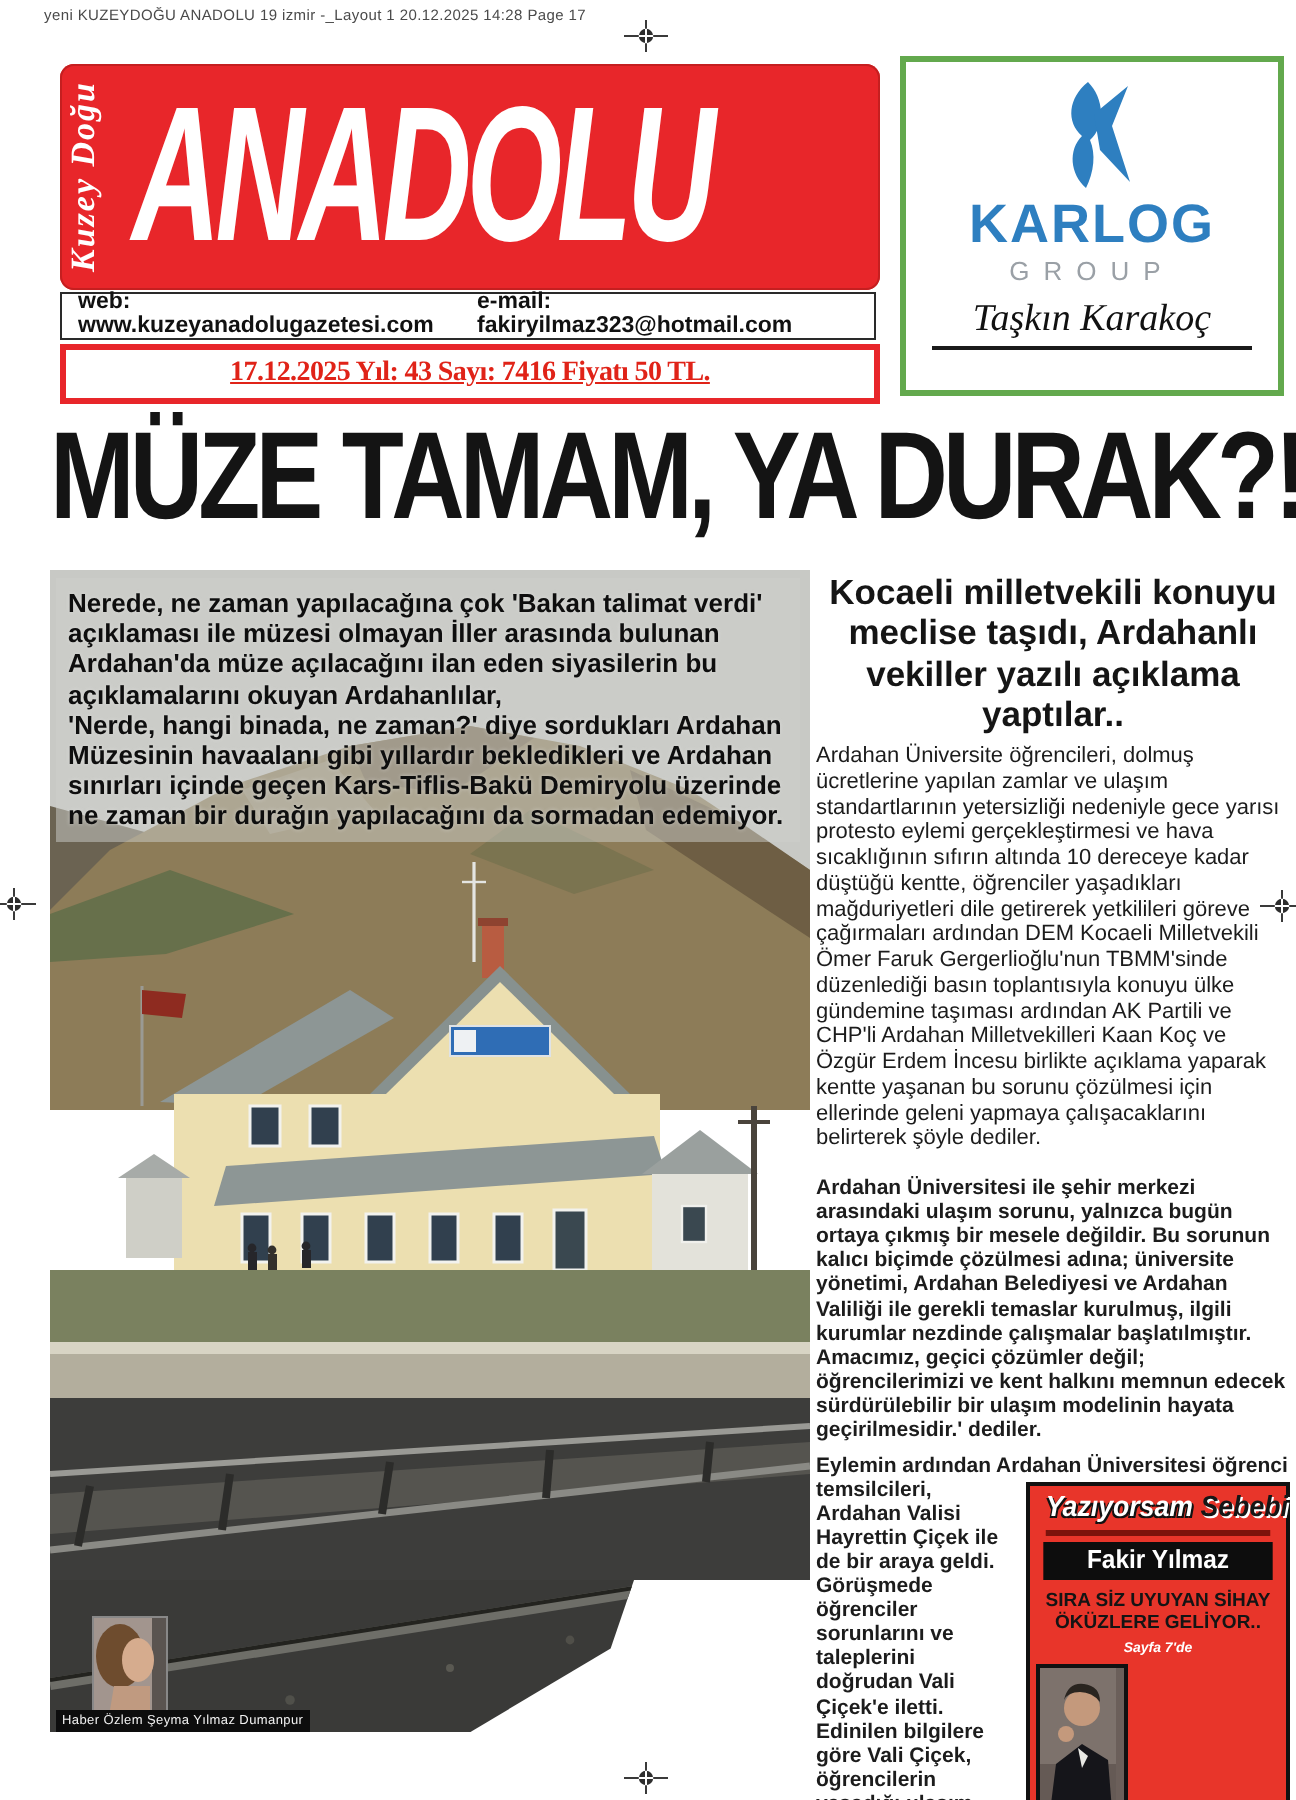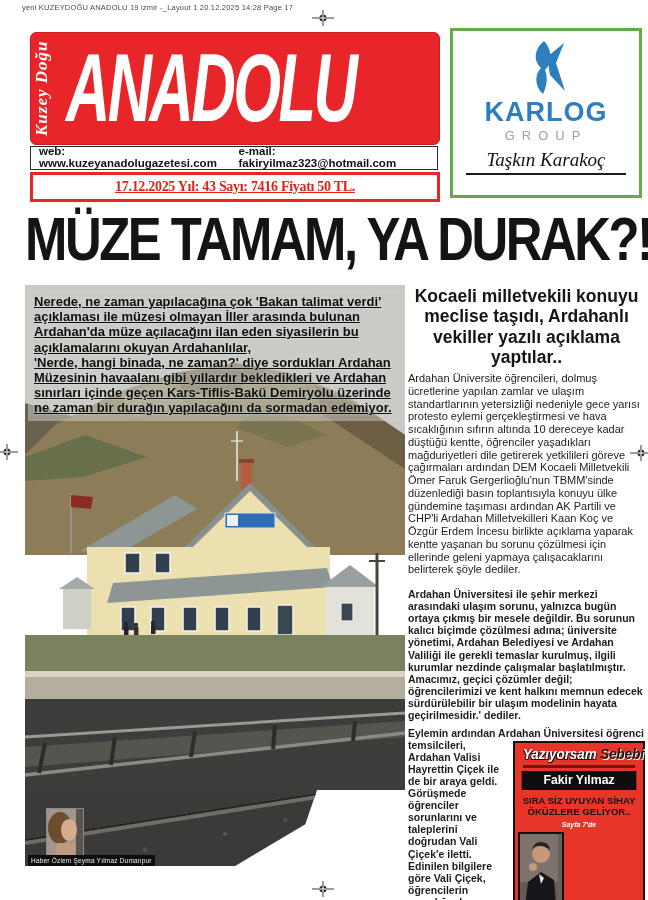--- a/index.html
+++ b/index.html
@@ -39,21 +39,21 @@
 
   
   .headline{left:25px;top:206px;width:620px;height:72px;overflow:visible;}
   .headline span{display:inline-block;font-weight:bold;font-size:62px;letter-spacing:-3px;color:#141414;
                  transform:scaleX(.82);transform-origin:left center;white-space:nowrap;line-height:1.05;}
 
   
   .photo{left:25px;top:285px;width:380px;height:505px;}
   .lead-overlay{position:absolute;left:3px;top:4px;width:372px;box-sizing:border-box;padding:5px 6px;
                 background:rgba(206,207,203,.50);font-size:13px;font-weight:bold;color:#0e0e0e;
-                line-height:1.17;text-shadow:0 0 2px rgba(230,230,228,.6);text-decoration:underline;}
+                line-height:1.17;text-shadow:0 0 2px rgba(230,230,228,.6);}
   .lead-overlay p{margin:0;}
 
   
   .gravel{left:25px;top:790px;width:292px;height:76px;
           clip-path:polygon(0 0,100% 0,96% 45%,72% 100%,0 100%);}
   .portrait{left:46px;top:808px;width:36px;height:46px;border:1px solid #888;}
   .photo-caption{left:28px;top:855px;background:#0d0d0d;color:#f2f2f2;font-size:6.5px;
                  padding:2px 3px;letter-spacing:.2px;white-space:nowrap;}
 
   

